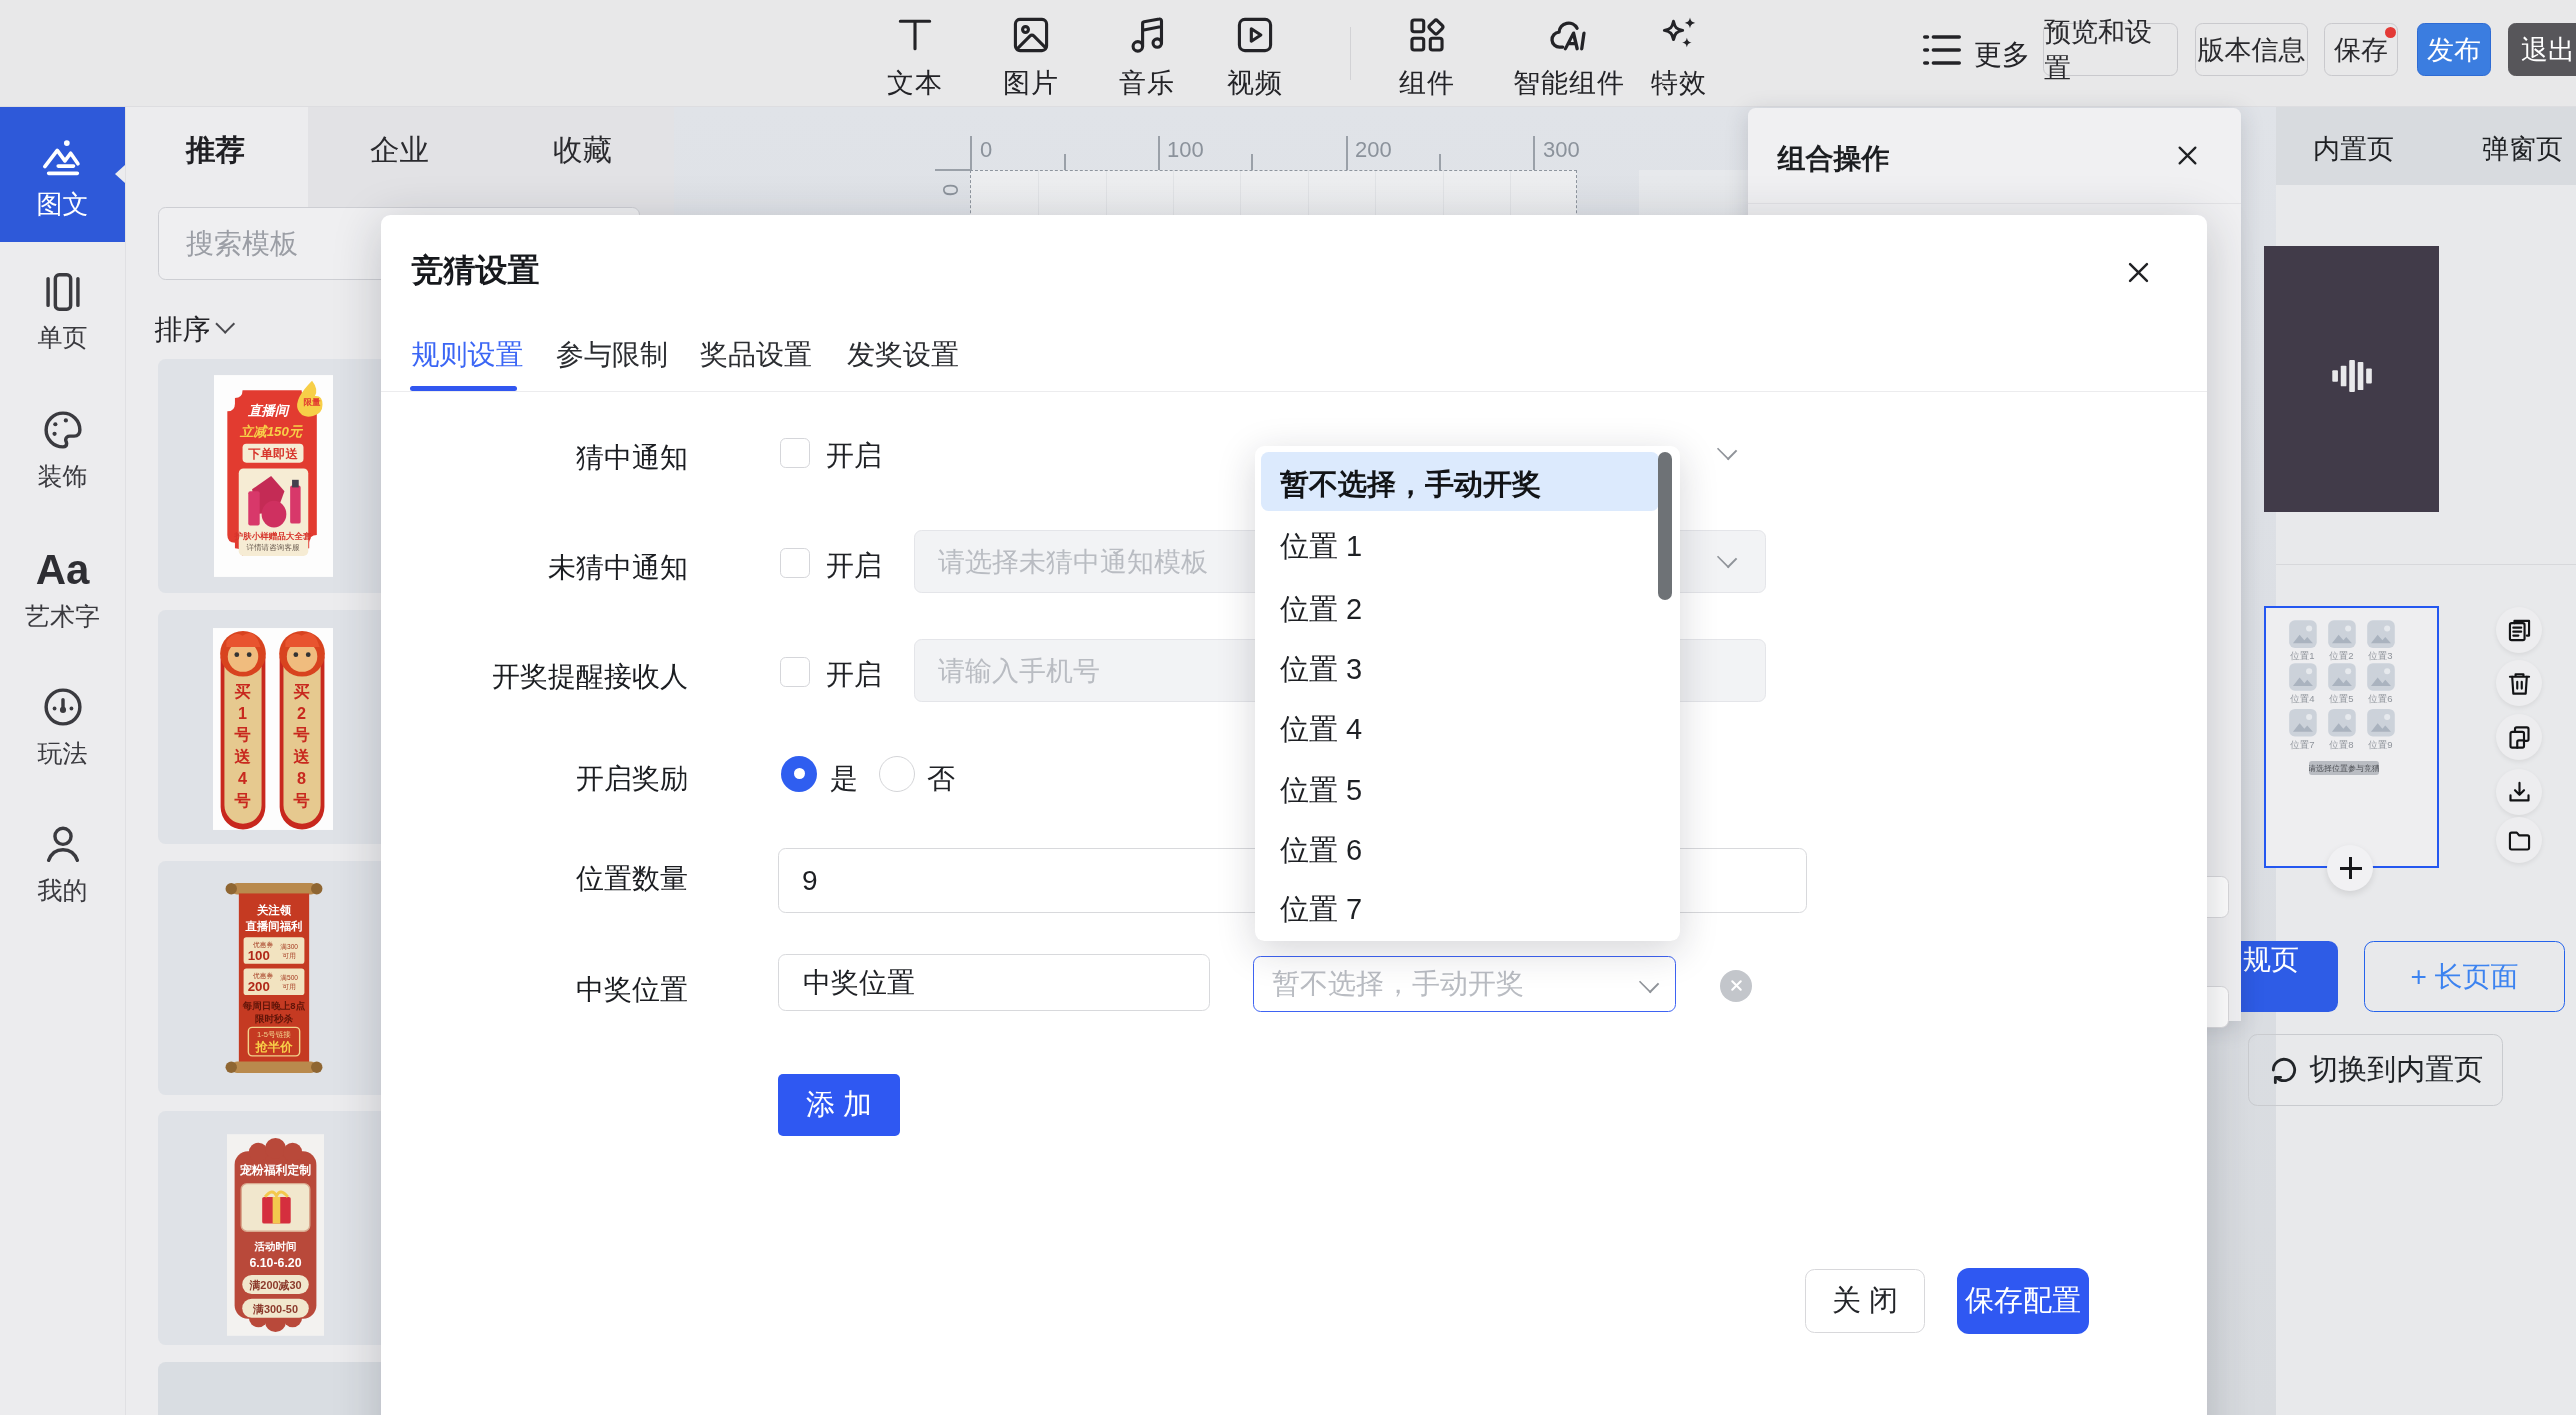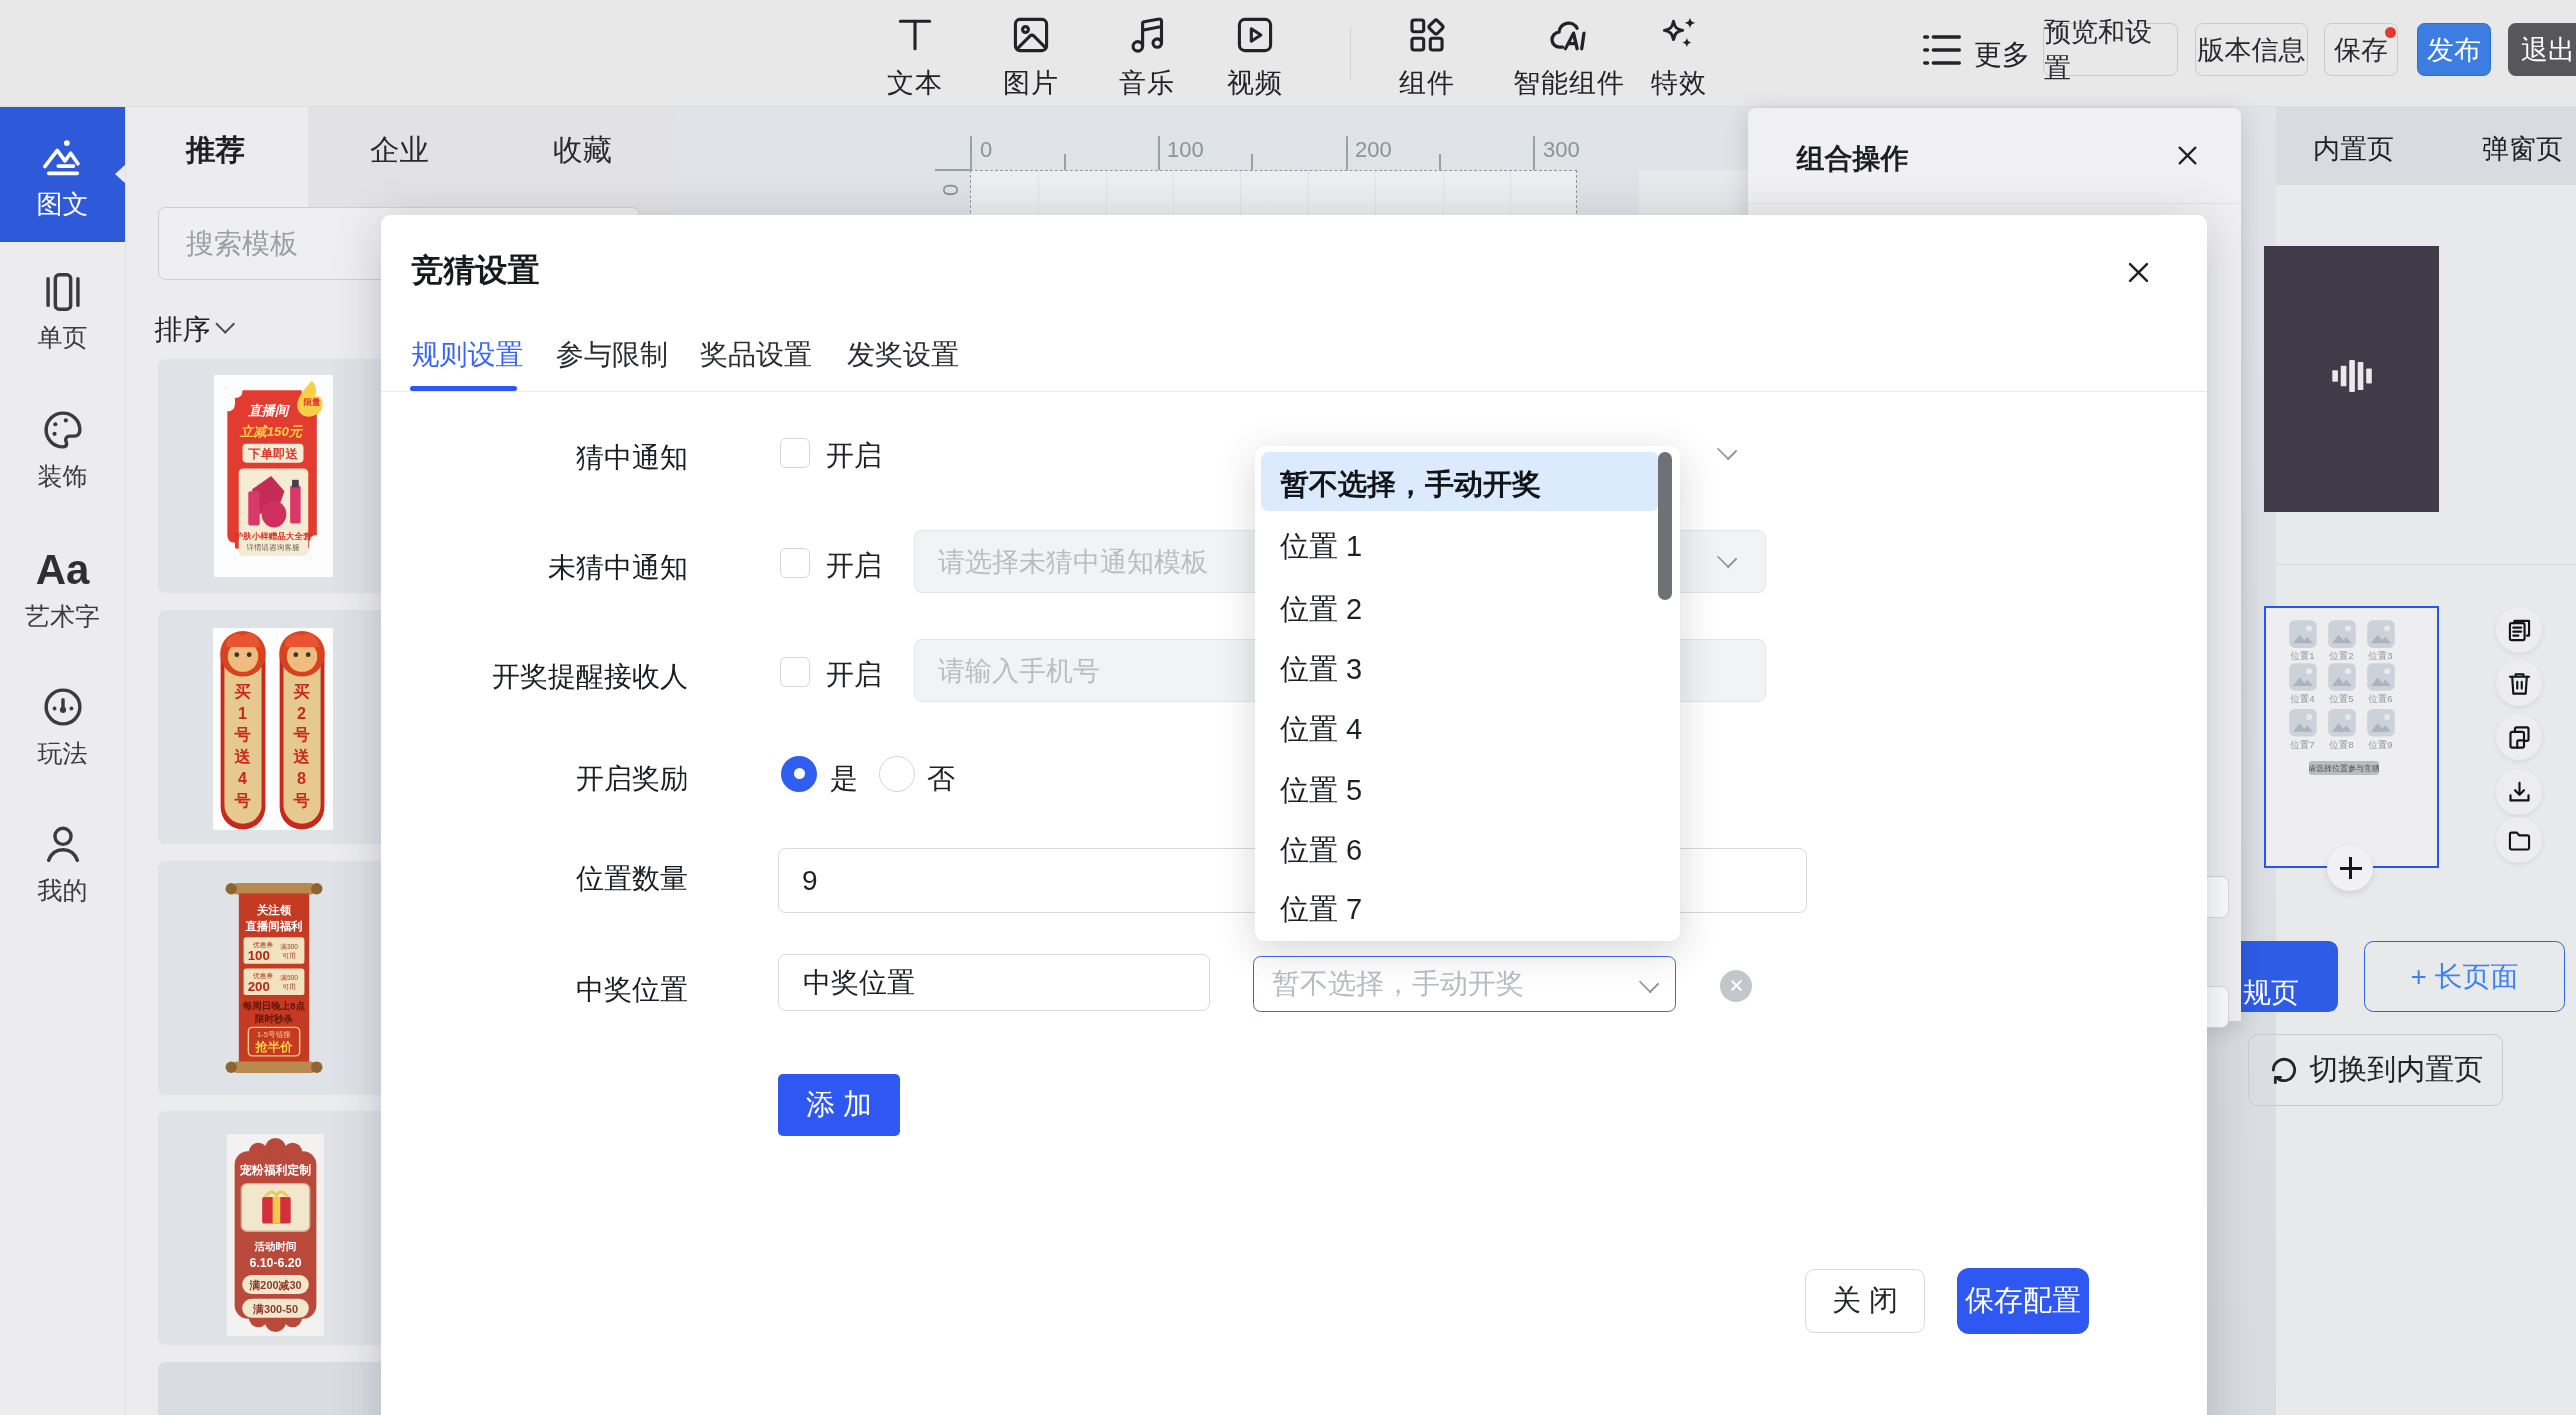--- a/index.html
+++ b/index.html
@@ -396,36 +396,36 @@
         <path d="M12 3.5v10M8 10l4 4 4-4"></path>
         <path d="M4 14.5v4.5h16v-4.5"></path>
       </svg>
   </div>
   <div class="abs" style="left:2496px;top:817px;width:46px;height:46px;background:#ededef;border-radius:50%;box-shadow:0 1.9px 5.7px rgba(0,0,0,.07);z-index:12;">
     <svg style="margin:9.5px;" width="27" height="27" viewBox="0 0 24 24" fill="none" stroke="#121315" stroke-width="1.9" stroke-linecap="round" stroke-linejoin="round">
         <path d="M3.5 6.5a1.5 1.5 0 0 1 1.5-1.5h4.6l2.2 2.5h7.2a1.5 1.5 0 0 1 1.5 1.5v9.5a1.5 1.5 0 0 1-1.5 1.5H5a1.5 1.5 0 0 1-1.5-1.5z"></path>
       </svg>
   </div>
 
-  <div class="abs" style="left:2220px;top:941px;width:118px;height:71px;background:#2e5ce6;border-radius:9.5px;z-index:13;display:flex;align-items:flex-end;">
+  <div class="abs" style="left:2220px;top:941px;width:118px;height:71px;background:#2e5ce6;border-radius:9.5px;z-index:13;display:flex;align-items:flex-start;">
       <span style="font-size:28px;color:#fff;margin-left:23px;">规页</span>
     </div>
   <div class="abs" style="left:2364px;top:941px;width:201px;height:71px;border:1.9px solid #2563eb;border-radius:9.5px;box-sizing:border-box;z-index:13;display:flex;align-items:center;justify-content:center;">
       <span style="font-size:28px;color:#3c83f0;">+ 长页面</span>
     </div>
   <div class="abs" style="left:2248px;top:1034px;width:255px;height:72px;border:1.9px solid #c9cbcf;border-radius:9.5px;box-sizing:border-box;z-index:13;display:flex;align-items:center;justify-content:center;">
     <svg width="32" height="32" viewBox="0 0 24 24" fill="none" stroke="#212428" stroke-width="2.1" stroke-linecap="round" stroke-linejoin="round" style="margin-right:9.5px;">
         <path d="M4 12a8 8 0 1 1 2.3 5.6"></path>
         <path d="M5.5 21.5v-4h4"></path>
       </svg>
     <span style="font-size:29px;color:#212428;">切换到内置页</span>
   </div>
 
   <div id="combo" class="abs">
-    <div class="abs" style="left:29.5px;top:32px;font-size:28px;font-weight:700;color:#1c1e21;margin-left:19px;">组合操作</div>
+    <div class="abs" style="left:29.5px;top:32px;font-size:28px;font-weight:700;color:#1c1e21;">组合操作</div>
     <svg class="abs" style="left:426px;top:34px;" width="27" height="27" viewBox="0 0 24 24" fill="none" stroke="#1f2124" stroke-width="2" stroke-linecap="round">
         <path d="M5 5l14 14M19 5L5 19"></path>
       </svg>
     <div class="abs" style="left:0;top:95px;width:493px;height:1px;background:#e2e2e5;"></div>
     <div class="abs" style="left:433px;top:768px;width:48px;height:42px;background:#fff;border:1px solid #d9d9dc;border-radius:0 7.6px 7.6px 0;box-sizing:border-box;"></div>
     <div class="abs" style="left:433px;top:878px;width:48px;height:42px;background:#fff;border:1px solid #d9d9dc;border-radius:0 7.6px 7.6px 0;box-sizing:border-box;"></div>
   </div>
   <div id="modal" class="abs">
     <div class="abs" style="left:30.5px;top:34px;font-size:32px;font-weight:700;color:#17191d;">竞猜设置</div>
     <svg class="abs" style="left:1744px;top:44px;" width="27" height="27" viewBox="0 0 24 24" fill="none" stroke="#212225" stroke-width="2.2" stroke-linecap="round">

